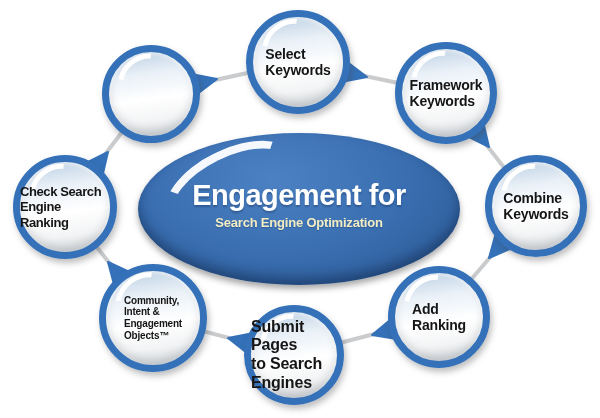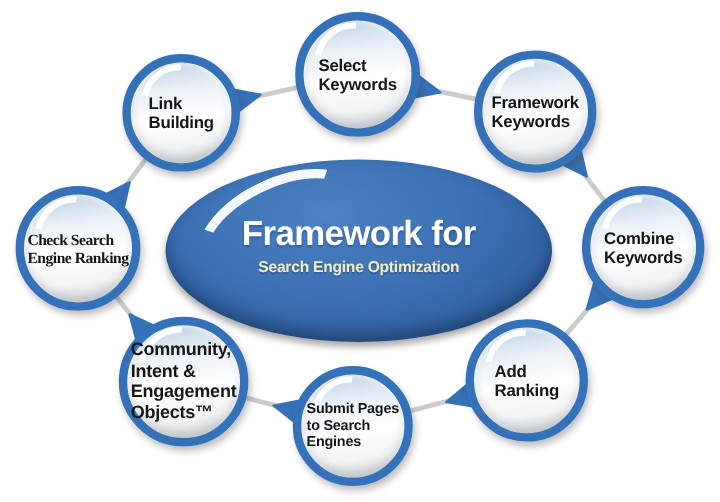--- a/index.html
+++ b/index.html
@@ -72,23 +72,23 @@
 
   .n-select     { left: 246px; top: 10px;  width: 104px; height: 104px; }
   .n-competitor { left: 395px; top: 42px;  width: 102px; height: 102px; }
   .n-combine    { left: 485px; top: 155px; width: 102px; height: 102px; }
   .n-add        { left: 388px; top: 266px; width: 102px; height: 102px; }
   .n-submit     { left: 244px; top: 305px; width: 100px; height: 100px; }
   .n-community  { left: 99px;  top: 264px; width: 108px; height: 108px; }
   .n-check      { left: 13px;  top: 155px; width: 104px; height: 104px; }
   .n-link       { left: 102px; top: 45px;  width: 98px;  height: 98px;  }
 
-  .n-submit .node-label    { font-size: 12px; }
-  .n-community .node-label { font-size: 15px; }
-  .n-check .node-label     { font-size: 13px; letter-spacing: -0.4px; font-family: Liberation Serif, serif; }
+  .n-submit .node-label    { font-size: 16px; }
+  .n-community .node-label { font-size: 10px; }
+  .n-check .node-label     { font-size: 13px; letter-spacing: -0.4px; }
 </style>
 </head>
 <body>
 
 <div class="stage">
 
   <svg class="connectors" width="600" height="418" viewBox="0 0 600 418" xmlns="http://www.w3.org/2000/svg">
     <g stroke="#c9cbcd" stroke-width="4" stroke-linecap="round">
       <line x1="298" y1="62" x2="446" y2="93"></line>
       <line x1="446" y1="93" x2="534" y2="206"></line>
@@ -106,21 +106,21 @@
       <polygon points="372,335 396,315 403,340"></polygon>
       <polygon points="228,338 259,332 252,357"></polygon>
       <polygon points="108,262 136,275 116,292"></polygon>
       <polygon points="108,152 101,182 80,166"></polygon>
       <polygon points="217,79 192,98 186,73"></polygon>
     </g>
   </svg>
 
   <div class="center-ellipse">
     <div class="center-gloss"></div>
-    <div class="title-line1">Framework for</div>
+    <div class="title-line1">Engagement for</div>
     <div class="title-line2">Search Engine Optimization</div>
   </div>
 
   <div class="node n-select">
     <div class="gloss"></div>
     <div class="node-label">Select
 Keywords</div>
   </div>
 
   <div class="node n-competitor">
@@ -157,17 +157,15 @@
   </div>
 
   <div class="node n-check">
     <div class="gloss"></div>
     <div class="node-label">Check Search
 Engine Ranking</div>
   </div>
 
   <div class="node n-link">
     <div class="gloss"></div>
-    <div class="node-label">Link
-Building</div>
   </div>
 
 </div>
 
 </body></html>

